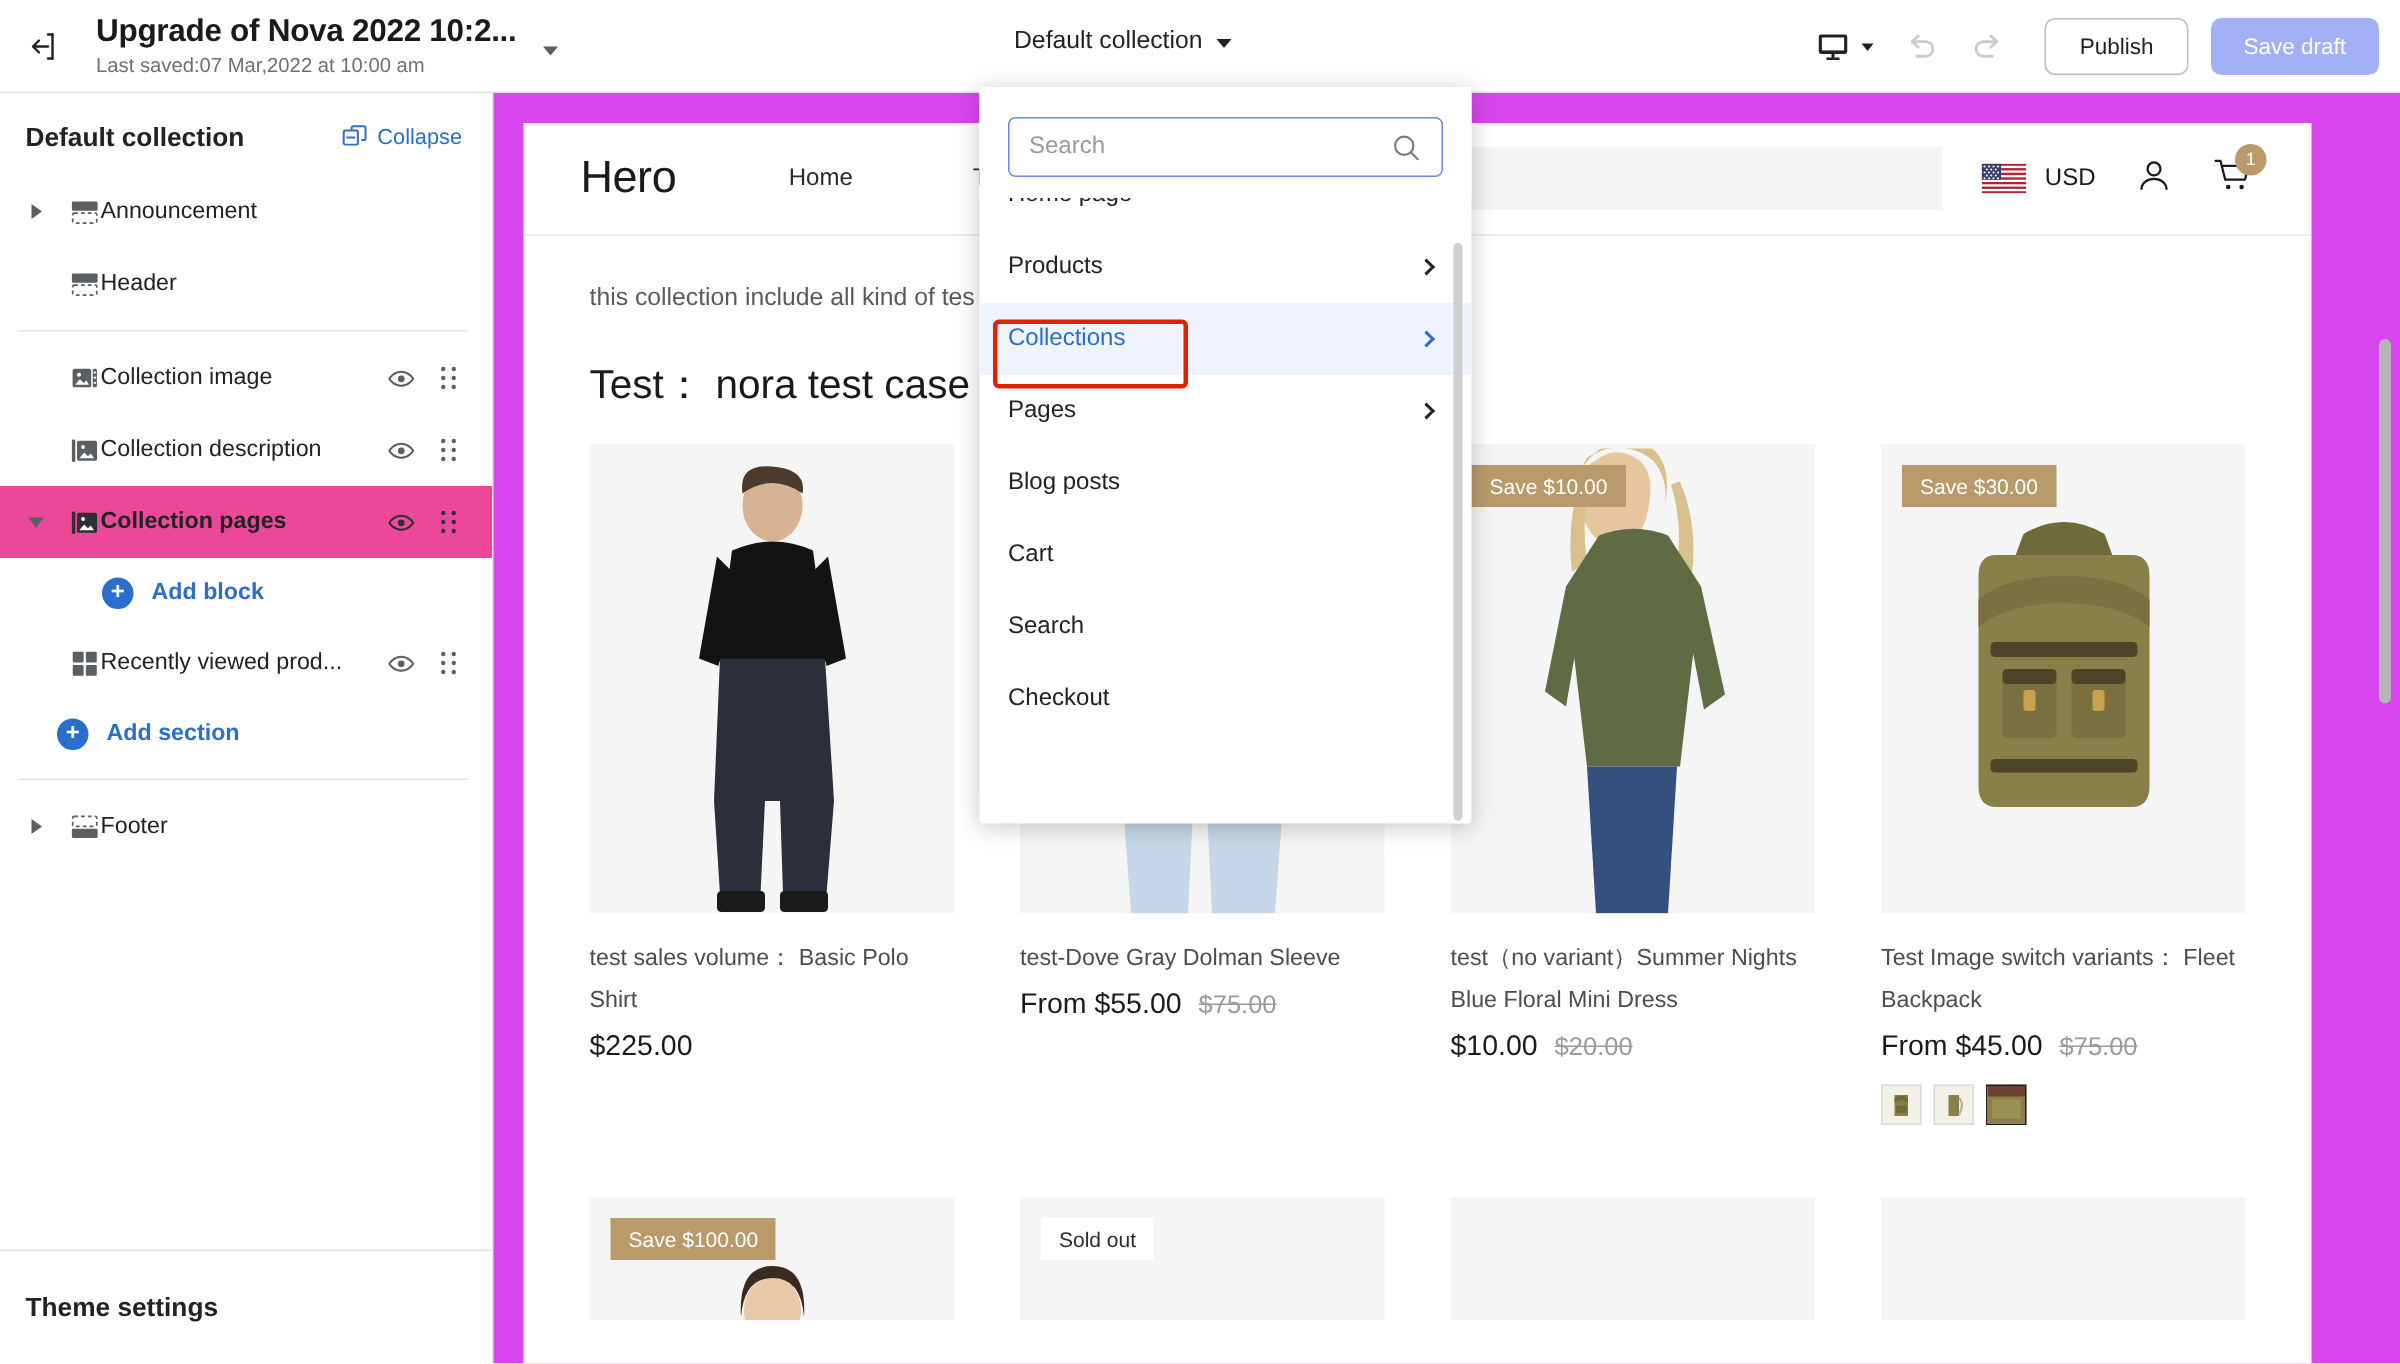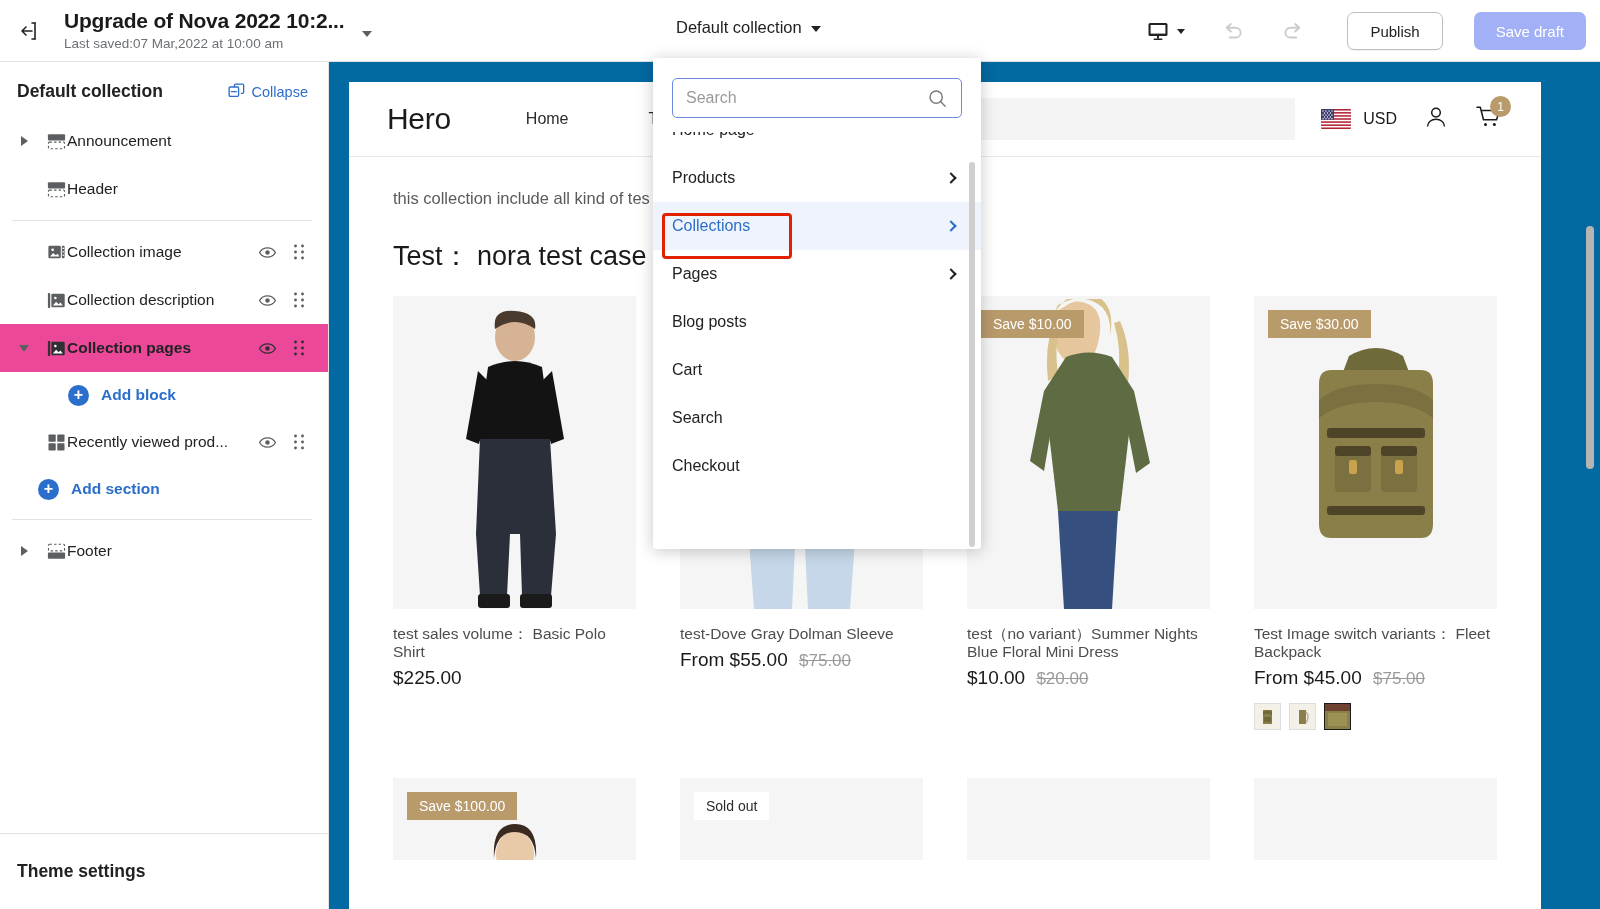--- a/index.html
+++ b/index.html
@@ -43,21 +43,21 @@
     font-size: 16.5px; color: #202223; cursor: pointer;
   }
   .collection-select .caret {
     width: 0; height: 0; border-left: 5px solid transparent;
     border-right: 5px solid transparent; border-top: 6px solid #202223;
     margin-top: 2px;
   }
 
   .top-right {
     position: absolute; right: 14px; top: 0; height: 62px;
-    display: flex; align-items: center; gap: 20px;
+    display: flex; align-items: center; gap: 4px;
   }
   .device-btn {
     display: flex; align-items: center; gap: 7px;
     padding: 7px 8px; border-radius: 6px; cursor: pointer;
   }
   .device-caret {
     width: 0; height: 0; border-left: 4.5px solid transparent;
     border-right: 4.5px solid transparent; border-top: 5.5px solid #202223;
   }
   .icon-btn {
@@ -146,21 +146,21 @@
   .theme-settings {
     position: absolute; bottom: 0; left: 0; width: 100%; height: 76px;
     border-top: 1px solid #e3e3e3;
     display: flex; align-items: center; padding-left: 17px;
   }
   .theme-settings-label { font-size: 17.5px; font-weight: bold; color: #202223; }
 
   
   .preview-bg {
     position: absolute; top: 62px; left: 329px; right: 0; bottom: 0;
-    background: #0369a1;
+    background: #d946ef;
   }
   .preview-frame {
     position: absolute; top: 20px; left: 20px; width: 1192px; height: 827px;
     background: #fff; overflow: hidden;
   }
 
   .store-header {
     height: 75px; border-bottom: 1px solid #e8e8e8;
     display: flex; align-items: center; padding: 0 38px;
   }
@@ -203,21 +203,21 @@
     display: flex; align-items: flex-end; justify-content: center;
   }
   .card-img.short { height: 82px; }
   .badge {
     position: absolute; top: 14px; left: 14px; z-index: 3;
     background: #b99a6b; color: #fff; font-size: 14px;
     padding: 6px 12px; white-space: nowrap;
   }
   .badge.soldout { background: #fff; color: #2b2b2b; }
   .card-title {
-    font-size: 15.5px; color: #4d4d4d; margin-top: 16px; line-height: 18px;
+    font-size: 15.5px; color: #4d4d4d; margin-top: 16px; line-height: 28px;
   }
   .card-price { margin-top: 6px; font-size: 19px; color: #1a1a1a; }
   .card-price .old {
     color: #9b9b9b; text-decoration: line-through; font-size: 17px; margin-left: 6px;
   }
   .swatches { display: flex; gap: 8px; margin-top: 14px; }
   .swatch {
     width: 27px; height: 27px; border: 1px solid #ddd; background: #efeadf;
     position: relative; overflow: hidden;
   }

